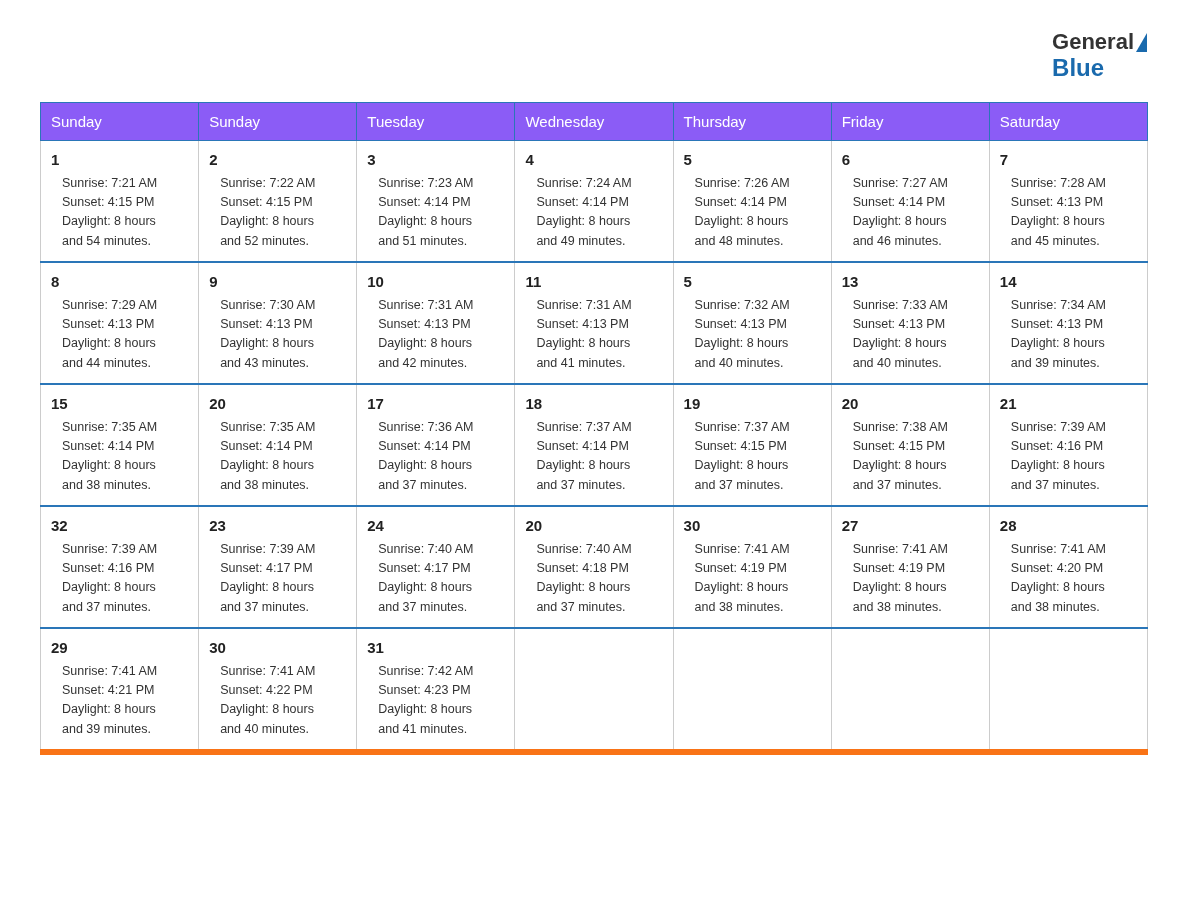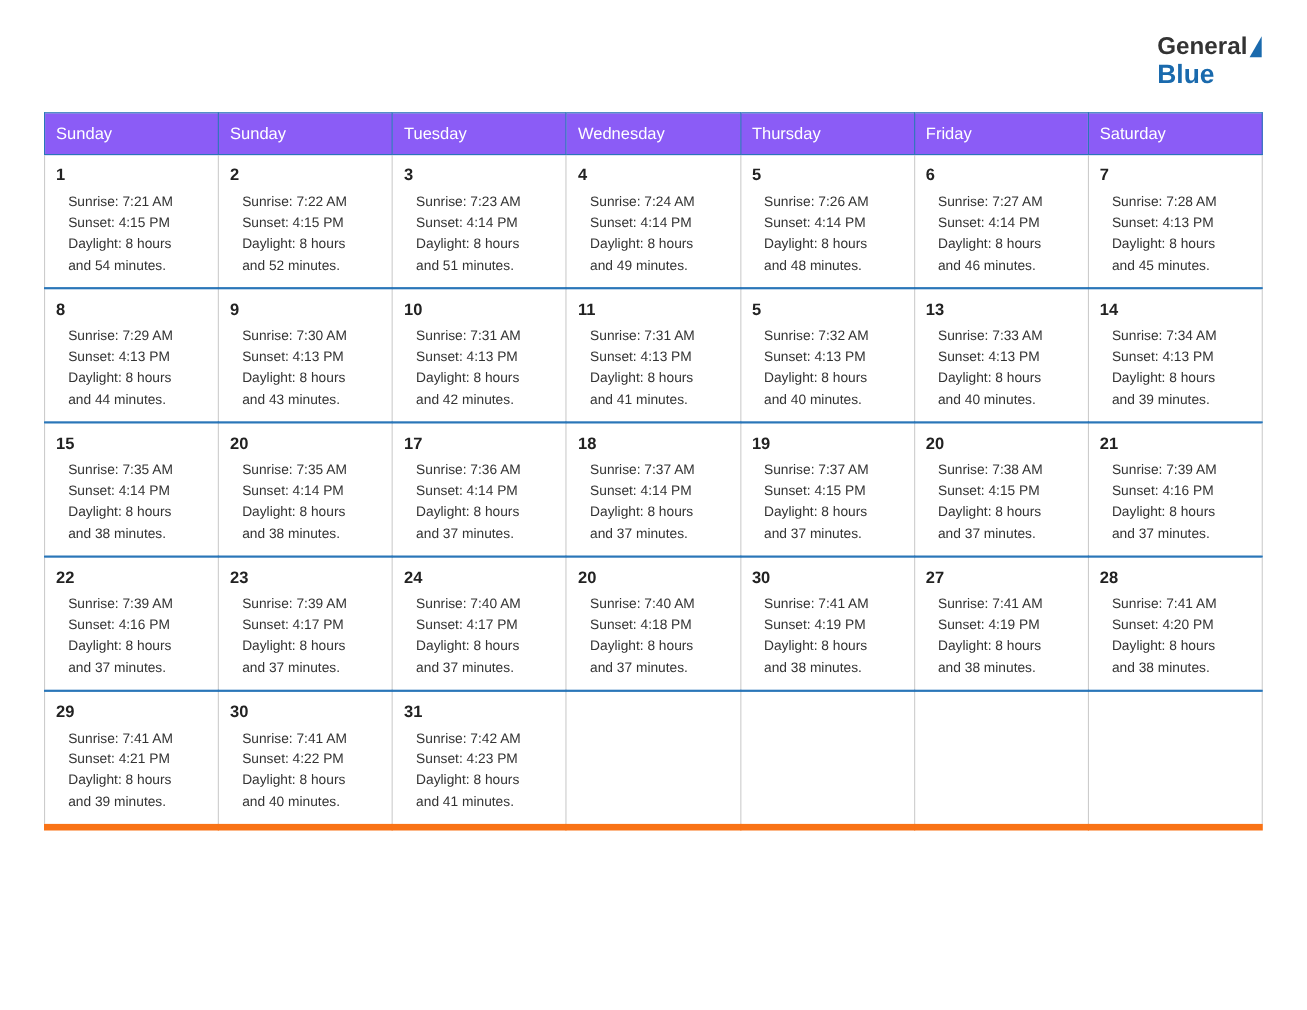--- a/index.html
+++ b/index.html
@@ -202,21 +202,21 @@
           <span class="day-number">20</span>
           <div class="day-info">Sunrise: 7:38 AM<br>Sunset: 4:15 PM<br>Daylight: 8 hours<br>and 37 minutes.</div>
         </td>
         <td>
           <span class="day-number">21</span>
           <div class="day-info">Sunrise: 7:39 AM<br>Sunset: 4:16 PM<br>Daylight: 8 hours<br>and 37 minutes.</div>
         </td>
       </tr>
       <tr>
         <td>
-          <span class="day-number">22</span>
+          <span class="day-number">32</span>
           <div class="day-info">Sunrise: 7:39 AM<br>Sunset: 4:16 PM<br>Daylight: 8 hours<br>and 37 minutes.</div>
         </td>
         <td>
           <span class="day-number">23</span>
           <div class="day-info">Sunrise: 7:39 AM<br>Sunset: 4:17 PM<br>Daylight: 8 hours<br>and 37 minutes.</div>
         </td>
         <td>
           <span class="day-number">24</span>
           <div class="day-info">Sunrise: 7:40 AM<br>Sunset: 4:17 PM<br>Daylight: 8 hours<br>and 37 minutes.</div>
         </td>

